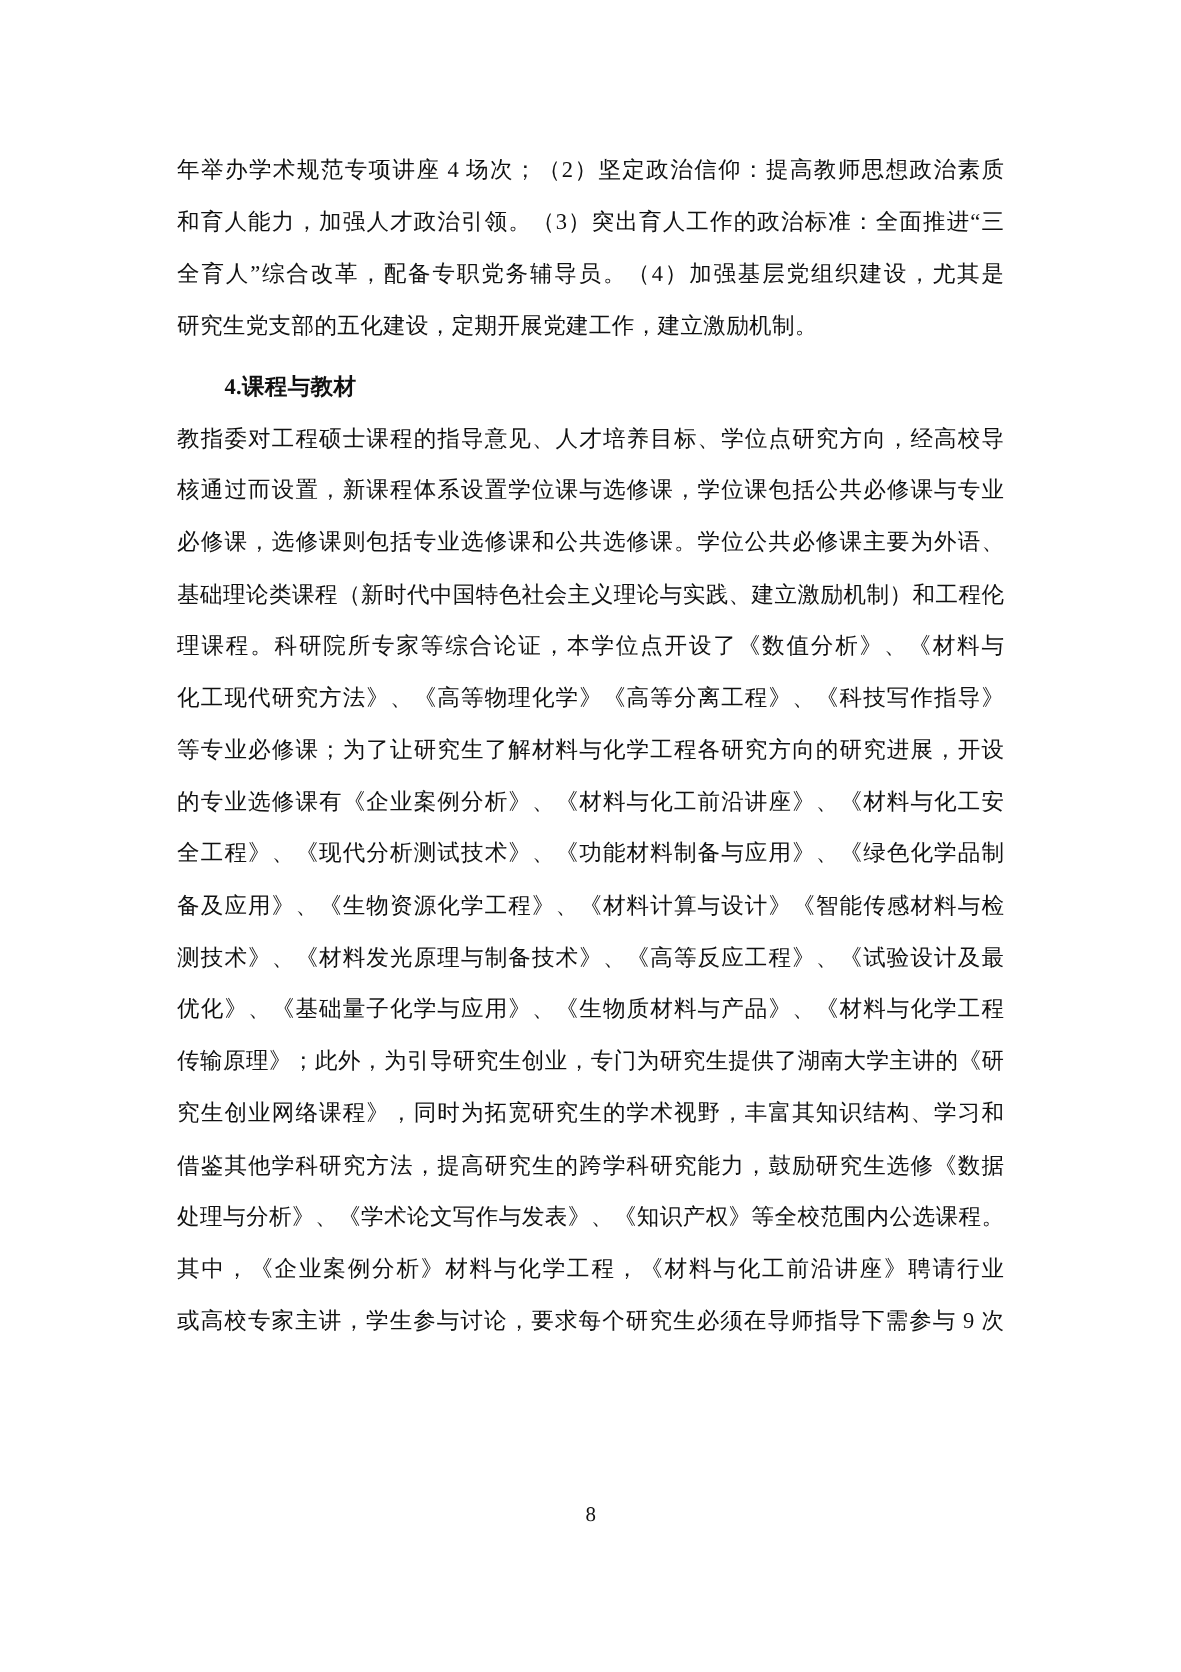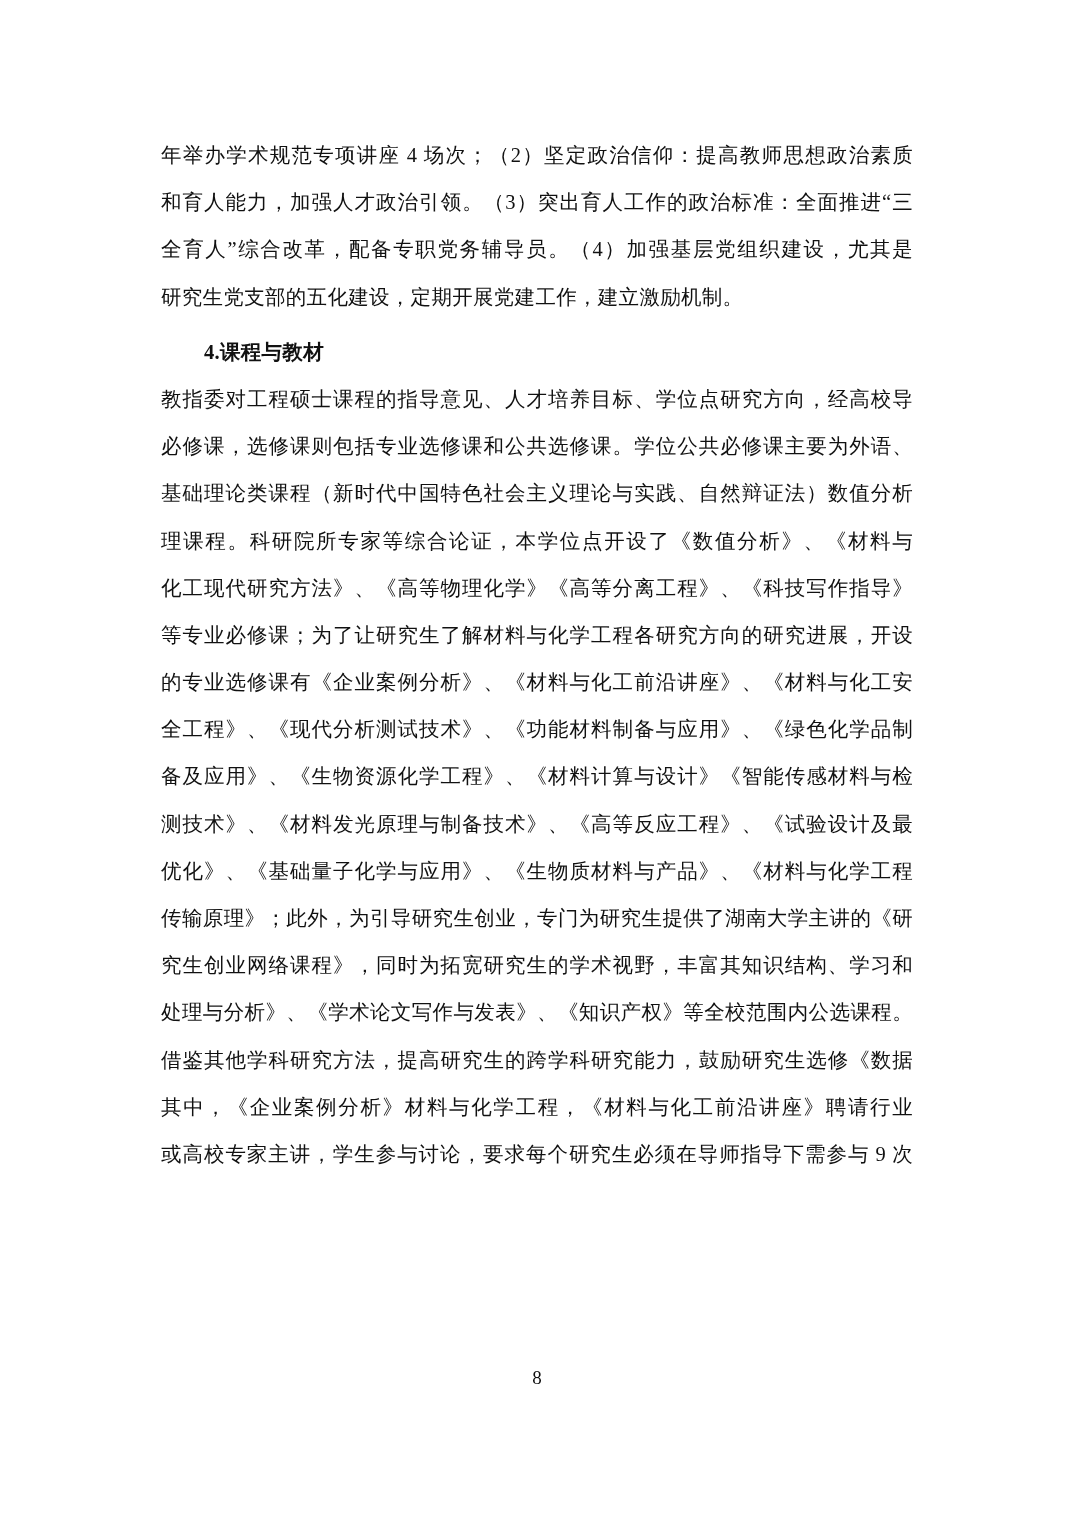--- a/index.html
+++ b/index.html
@@ -59,32 +59,33 @@
 <div class="page">
   <div class="text-block">
     <div class="line">年举办学术规范专项讲座 4 场次；（2）坚定政治信仰：提高教师思想政治素质</div>
     <div class="line">和育人能力，加强人才政治引领。（3）突出育人工作的政治标准：全面推进“三</div>
     <div class="line">全育人”综合改革，配备专职党务辅导员。（4）加强基层党组织建设，尤其是</div>
     <div class="line short">研究生党支部的五化建设，定期开展党建工作，建立激励机制。</div>
 
     <div class="line heading">4.课程与教材</div>
 
     <div class="line">教指委对工程硕士课程的指导意见、人才培养目标、学位点研究方向，经高校导</div>
+    <div class="line">核通过而设置，新课程体系设置学位课与选修课，学位课包括公共必修课与专业</div>
     <div class="line">必修课，选修课则包括专业选修课和公共选修课。学位公共必修课主要为外语、</div>
-    <div class="line">基础理论类课程（新时代中国特色社会主义理论与实践、自然辩证法）数值分析</div>
+    <div class="line">基础理论类课程（新时代中国特色社会主义理论与实践、建立激励机制）和工程伦</div>
     <div class="line">理课程。科研院所专家等综合论证，本学位点开设了《数值分析》、《材料与</div>
     <div class="line">化工现代研究方法》、《高等物理化学》《高等分离工程》、《科技写作指导》</div>
     <div class="line">等专业必修课；为了让研究生了解材料与化学工程各研究方向的研究进展，开设</div>
     <div class="line">的专业选修课有《企业案例分析》、《材料与化工前沿讲座》、《材料与化工安</div>
     <div class="line">全工程》、《现代分析测试技术》、《功能材料制备与应用》、《绿色化学品制</div>
     <div class="line">备及应用》、《生物资源化学工程》、《材料计算与设计》《智能传感材料与检</div>
     <div class="line">测技术》、《材料发光原理与制备技术》、《高等反应工程》、《试验设计及最</div>
     <div class="line">优化》、《基础量子化学与应用》、《生物质材料与产品》、《材料与化学工程</div>
     <div class="line">传输原理》；此外，为引导研究生创业，专门为研究生提供了湖南大学主讲的《研</div>
     <div class="line">究生创业网络课程》，同时为拓宽研究生的学术视野，丰富其知识结构、学习和</div>
+    <div class="line">借鉴其他学科研究方法，提高研究生的跨学科研究能力，鼓励研究生选修《数据</div>
     <div class="line">处理与分析》、《学术论文写作与发表》、《知识产权》等全校范围内公选课程。</div>
-    <div class="line">借鉴其他学科研究方法，提高研究生的跨学科研究能力，鼓励研究生选修《数据</div>
     <div class="line">其中，《企业案例分析》材料与化学工程，《材料与化工前沿讲座》聘请行业</div>
     <div class="line">或高校专家主讲，学生参与讨论，要求每个研究生必须在导师指导下需参与 9 次</div>
   </div>
 
   <div class="page-number">8</div>
 </div>
 
 </body></html>

